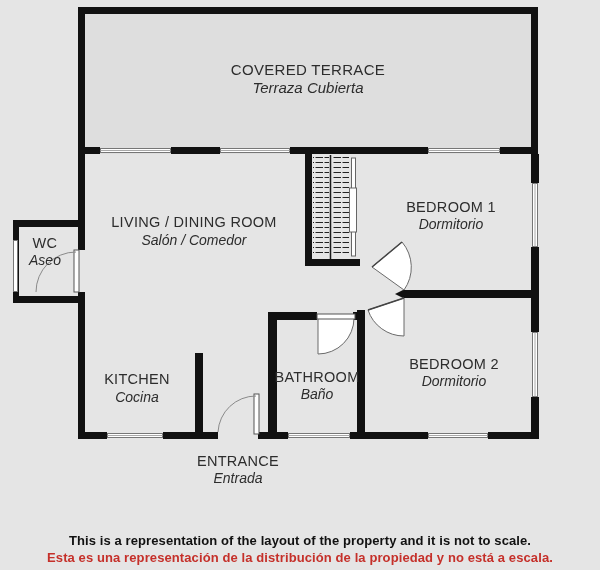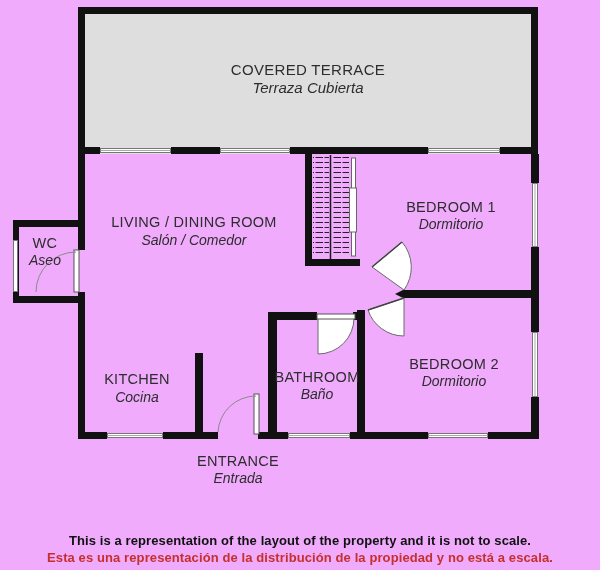--- a/index.html
+++ b/index.html
@@ -5,21 +5,21 @@
   :root{
     --wall:#111111;
     --terrace:#dedede;
     --ink:#2d2d2d;
     --red:#c5302a;
     --win:#767676;
     --door:#6b6b6b;
   }
   html,body{margin:0;padding:0;background:#ffffff;}
   .stage{
-    position:relative;width:600px;height:570px;background:#f0abfc;overflow:hidden;
+    position:relative;width:600px;height:570px;background:#e5e5e5;overflow:hidden;
     font-family:"Liberation Sans",sans-serif;
   }
   svg{display:block}
   .wall{fill:var(--wall);stroke:none}
   .terrace-fill{fill:var(--terrace);stroke:none}
   .win{fill:#ffffff;stroke:var(--win);stroke-width:1}
   .winline{stroke:#a8a8a8;stroke-width:1}
   .door-slice{fill:#ffffff;stroke:var(--door);stroke-width:1}
   .door-arc{fill:none;stroke:#8a8a8a;stroke-width:1}
   .door-leaf{fill:#ffffff;stroke:#555555;stroke-width:1}

